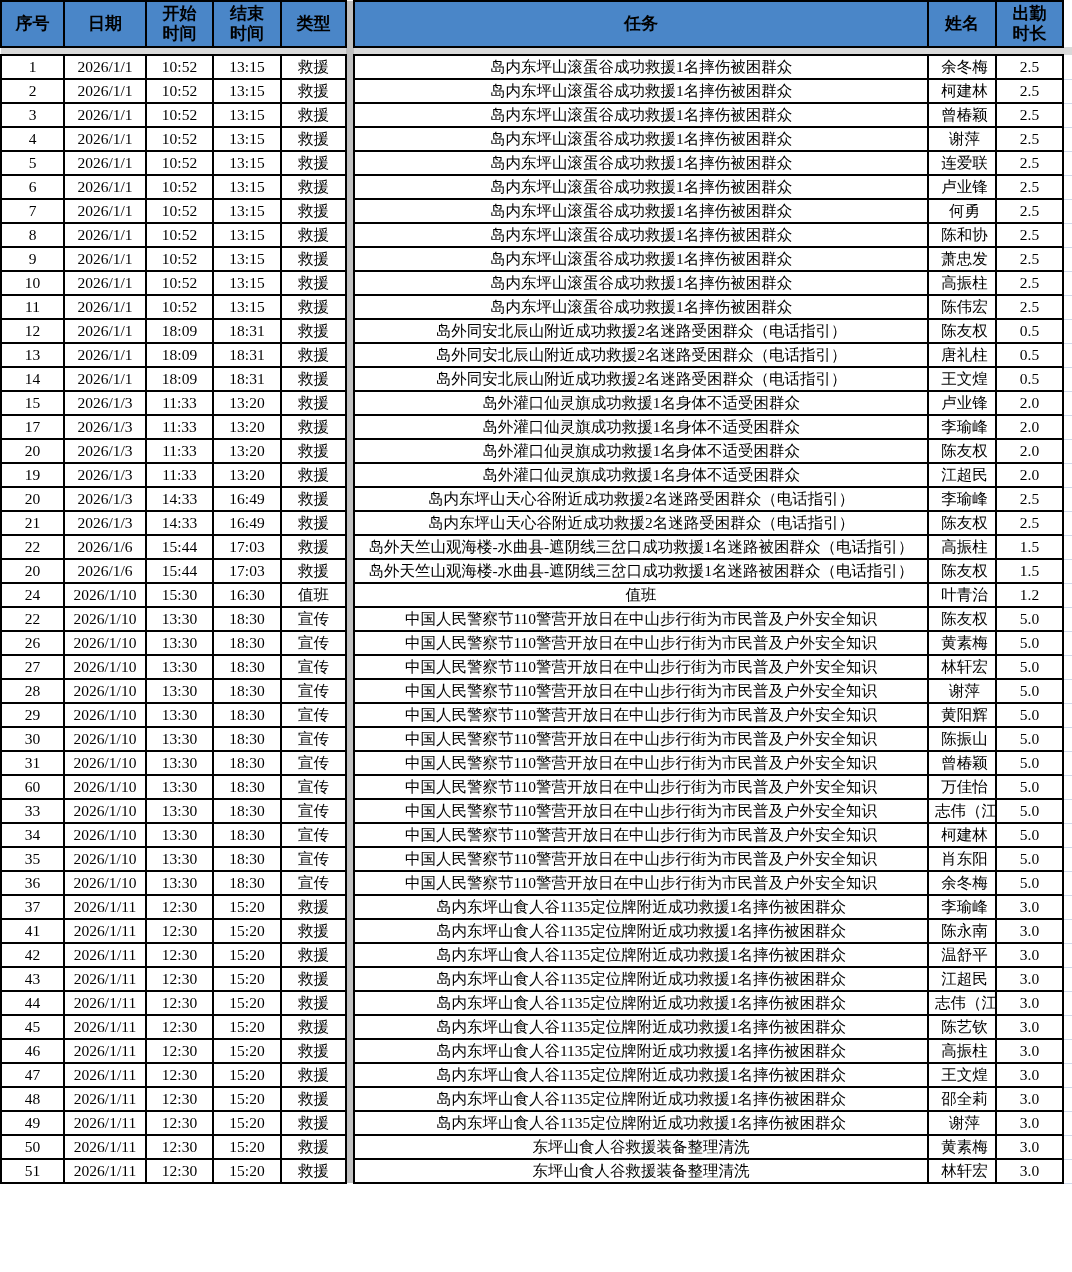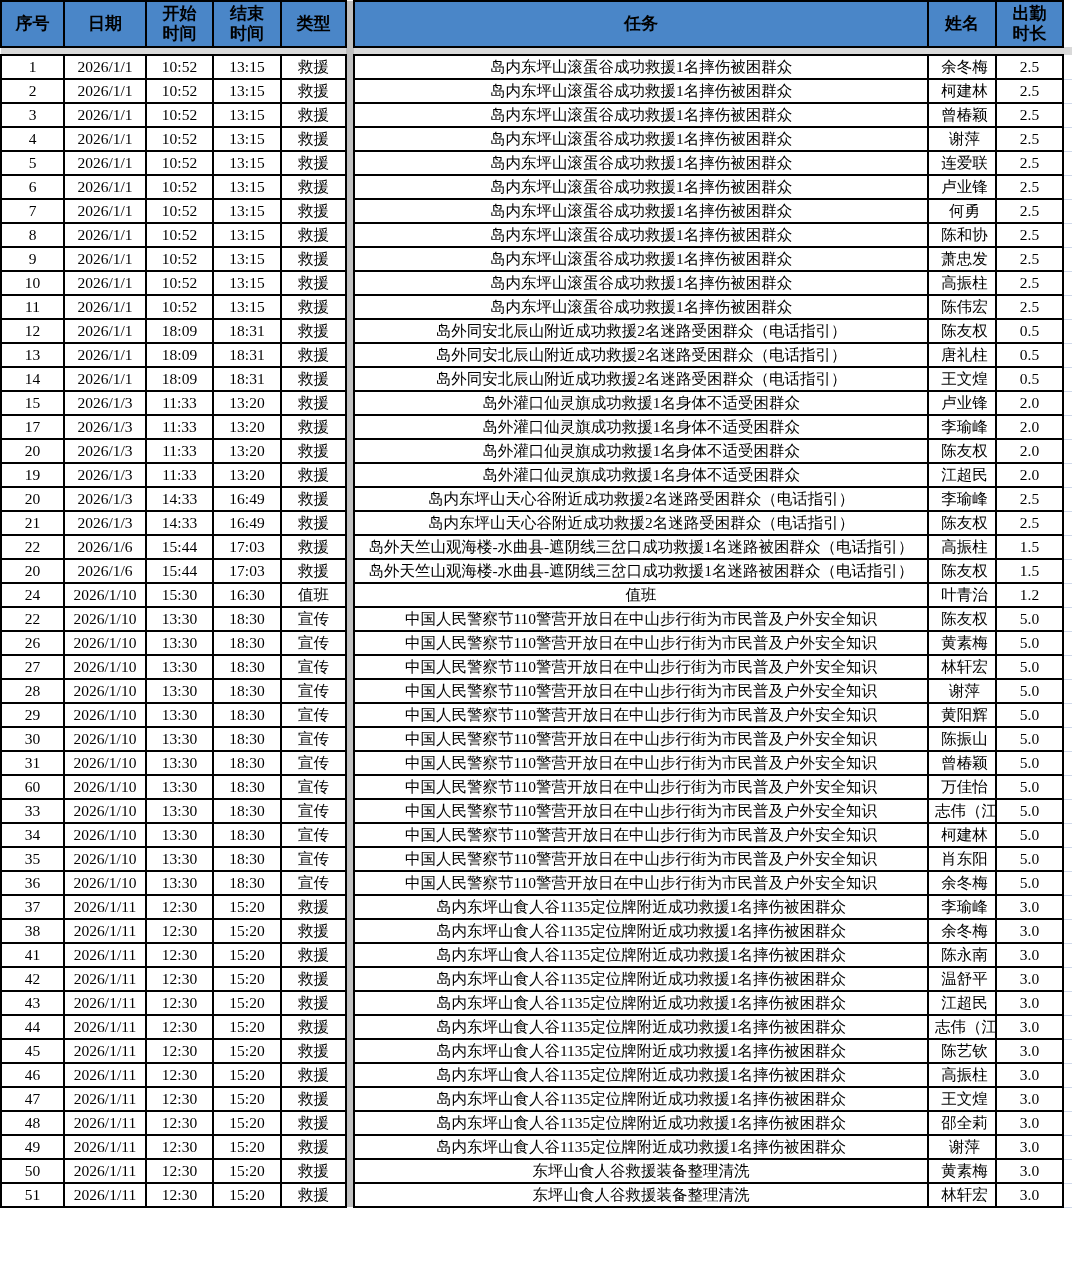--- a/index.html
+++ b/index.html
@@ -511,32 +511,20 @@
         <td class="c-start">12:30</td>
         <td class="c-end">15:20</td>
         <td class="c-type">救援</td>
         <td class="c-gap"></td>
         <td class="c-task">岛内东坪山食人谷1135定位牌附近成功救援1名摔伤被困群众</td>
         <td class="c-name">李瑜峰</td>
         <td class="c-duration">3.0</td>
         <td class="c-sliver"></td>
       </tr>
       <tr>
-        <td class="c-seq">38</td>
-        <td class="c-date">2026/1/11</td>
-        <td class="c-start">12:30</td>
-        <td class="c-end">15:20</td>
-        <td class="c-type">救援</td>
-        <td class="c-gap"></td>
-        <td class="c-task">岛内东坪山食人谷1135定位牌附近成功救援1名摔伤被困群众</td>
-        <td class="c-name">余冬梅</td>
-        <td class="c-duration">3.0</td>
-        <td class="c-sliver"></td>
-      </tr>
-      <tr>
         <td class="c-seq">41</td>
         <td class="c-date">2026/1/11</td>
         <td class="c-start">12:30</td>
         <td class="c-end">15:20</td>
         <td class="c-type">救援</td>
         <td class="c-gap"></td>
         <td class="c-task">岛内东坪山食人谷1135定位牌附近成功救援1名摔伤被困群众</td>
         <td class="c-name">陈永南</td>
         <td class="c-duration">3.0</td>
         <td class="c-sliver"></td>

